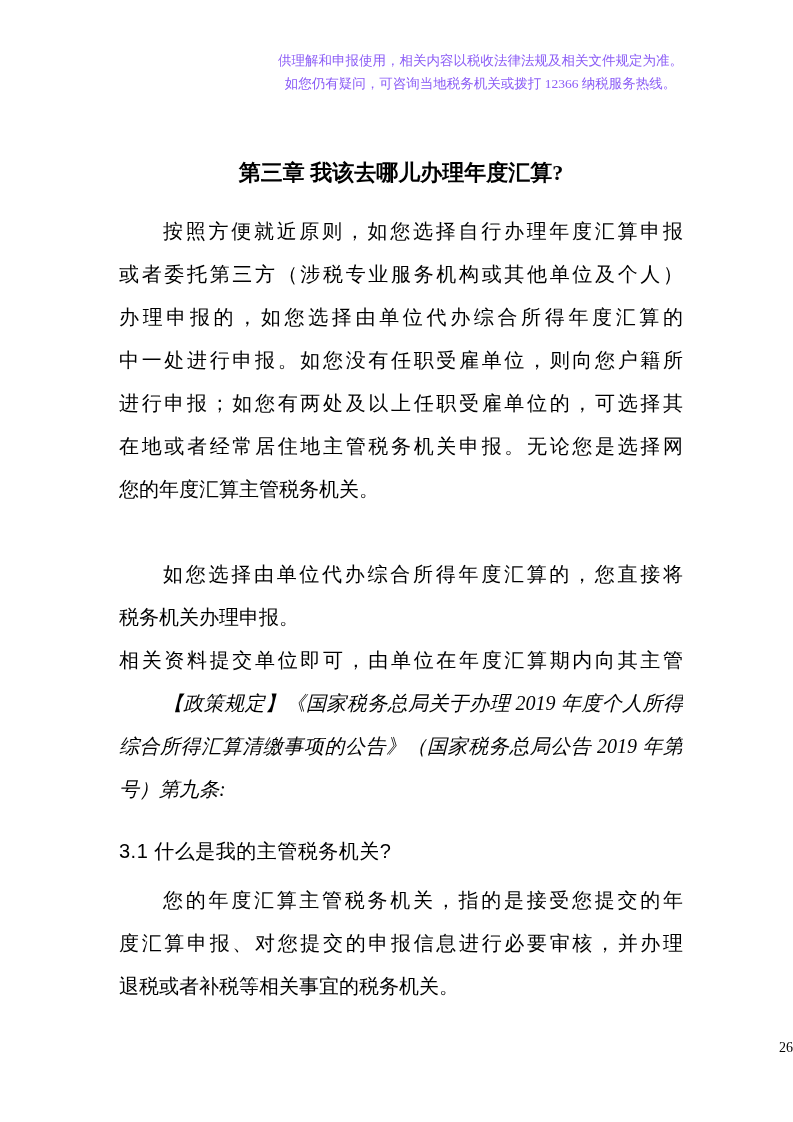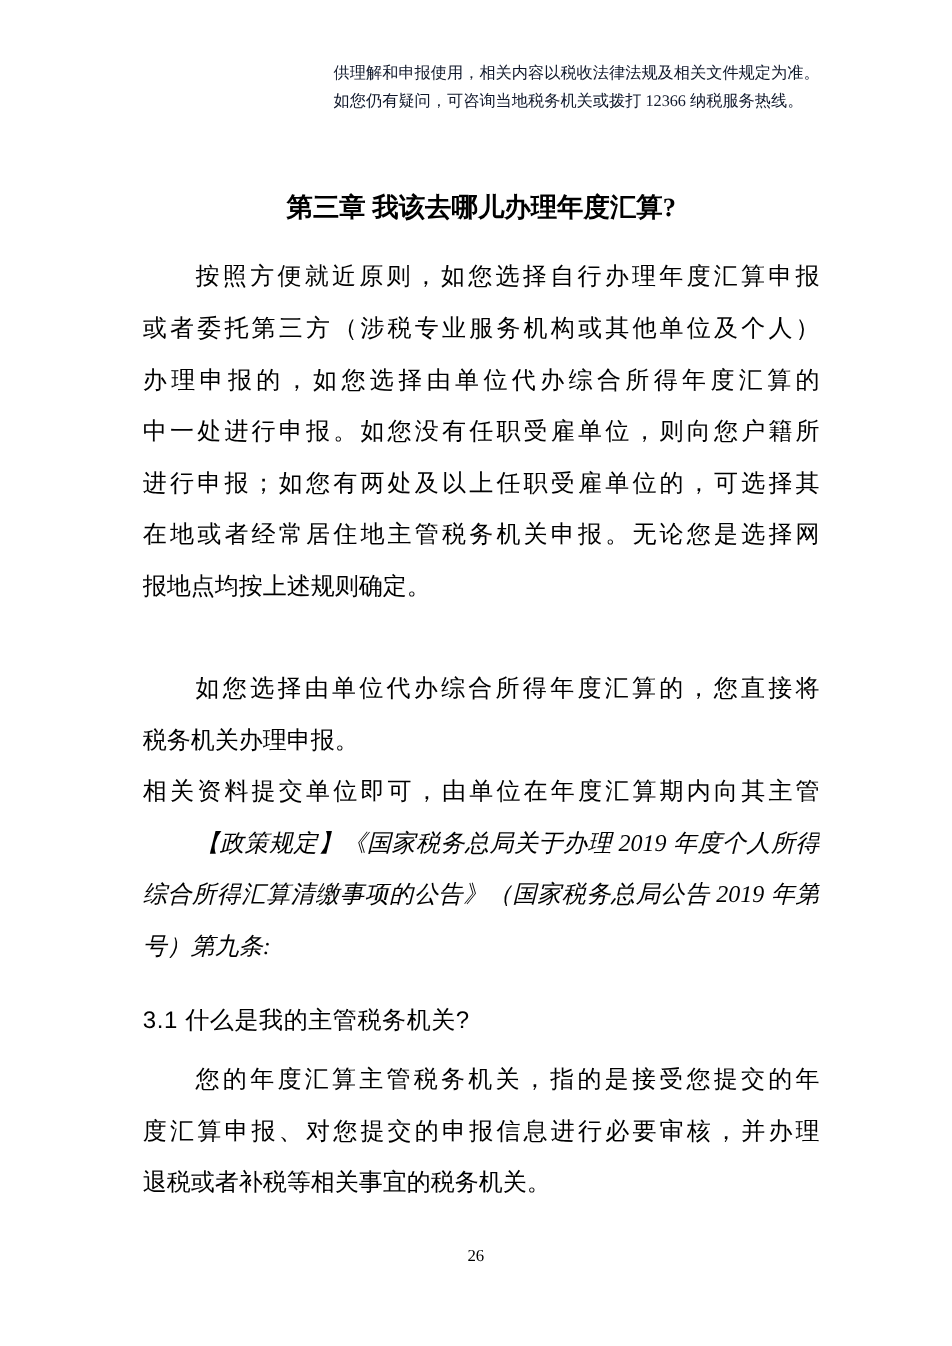--- a/index.html
+++ b/index.html
@@ -9,24 +9,24 @@
     height: 1122px;
     background: #ffffff;
     color: #000000;
     font-family: "Liberation Serif", "DejaVu Serif", serif;
     overflow: hidden;
   }
   .doc-header {
     position: absolute;
     top: 49px;
     right: 110px;
-    text-align: left;
+    text-align: center;
     font-size: 13.5px;
     line-height: 23px;
-    color: #0f172a;
+    color: #8b5cf6;
   }
   .chapter-title {
     position: absolute;
     top: 154px;
     left: 119px;
     width: 564px;
     margin: 0;
     text-align: center;
     font-size: 22px;
     line-height: 38px;
@@ -66,21 +66,21 @@
     font-weight: 500;
     line-height: 30px;
     letter-spacing: 0.5px;
   }
   .p4 { top: 879px; }
   .page-number {
     position: absolute;
     top: 1038px;
     left: 0;
     width: 100%;
-    text-align: center;
+    text-align: right;
     font-size: 14px;
     line-height: 20px;
   }
 </style>
 </head>
 <body>
 
 <div class="page">
 
   <div class="doc-header">
@@ -90,21 +90,21 @@
 
   <h1 class="chapter-title">第三章 我该去哪儿办理年度汇算?</h1>
 
   <div class="body-block p1">
     <div class="ln indent">按照方便就近原则，如您选择自行办理年度汇算申报</div>
     <div class="ln">或者委托第三方（涉税专业服务机构或其他单位及个人）</div>
     <div class="ln">办理申报的，如您选择由单位代办综合所得年度汇算的</div>
     <div class="ln">中一处进行申报。如您没有任职受雇单位，则向您户籍所</div>
     <div class="ln">进行申报；如您有两处及以上任职受雇单位的，可选择其</div>
     <div class="ln">在地或者经常居住地主管税务机关申报。无论您是选择网</div>
-    <div class="ln last">报地点均按上述规则确定。</div>
+    <div class="ln last">您的年度汇算主管税务机关。</div>
   </div>
 
   <div class="body-block p2">
     <div class="ln indent">
       <span class="b">如您选择由单位代办综合所得年度汇算的，</span><span>您直接将</span>
     </div>
     <div class="ln last">税务机关办理申报。</div>
     <div class="ln">相关资料提交单位即可，由单位在年度汇算期内向其主管</div>
   </div>
 

